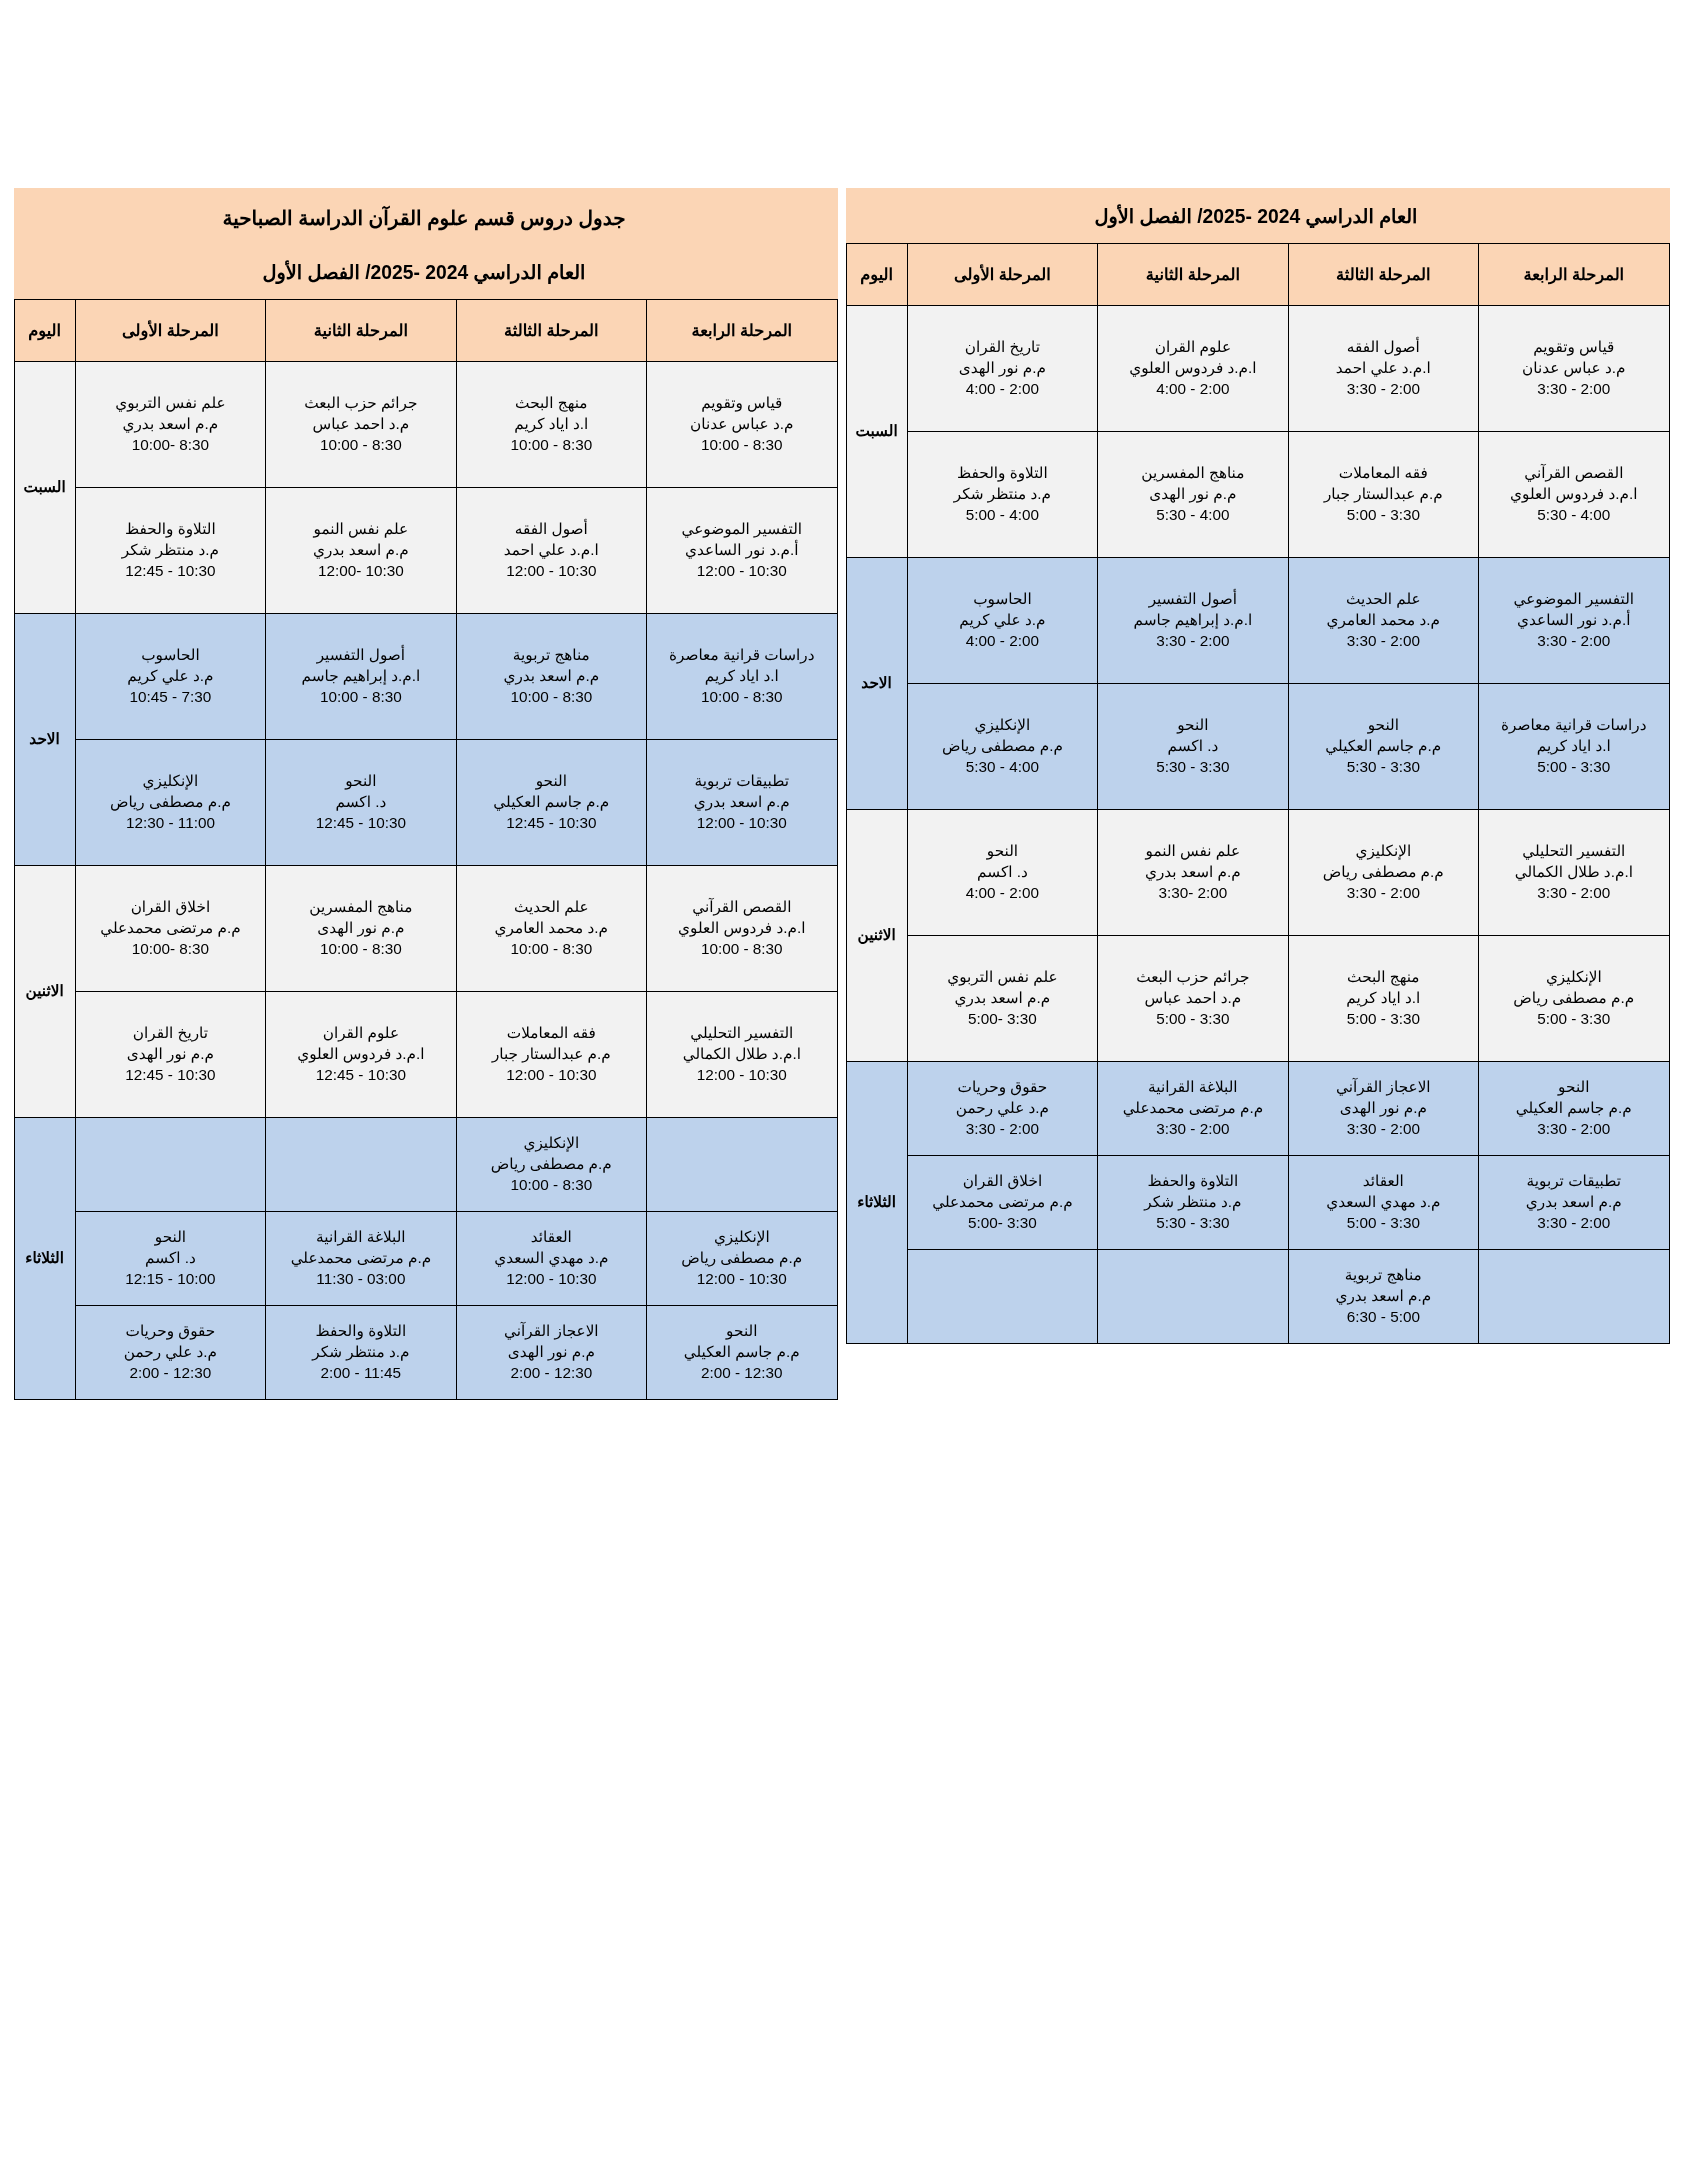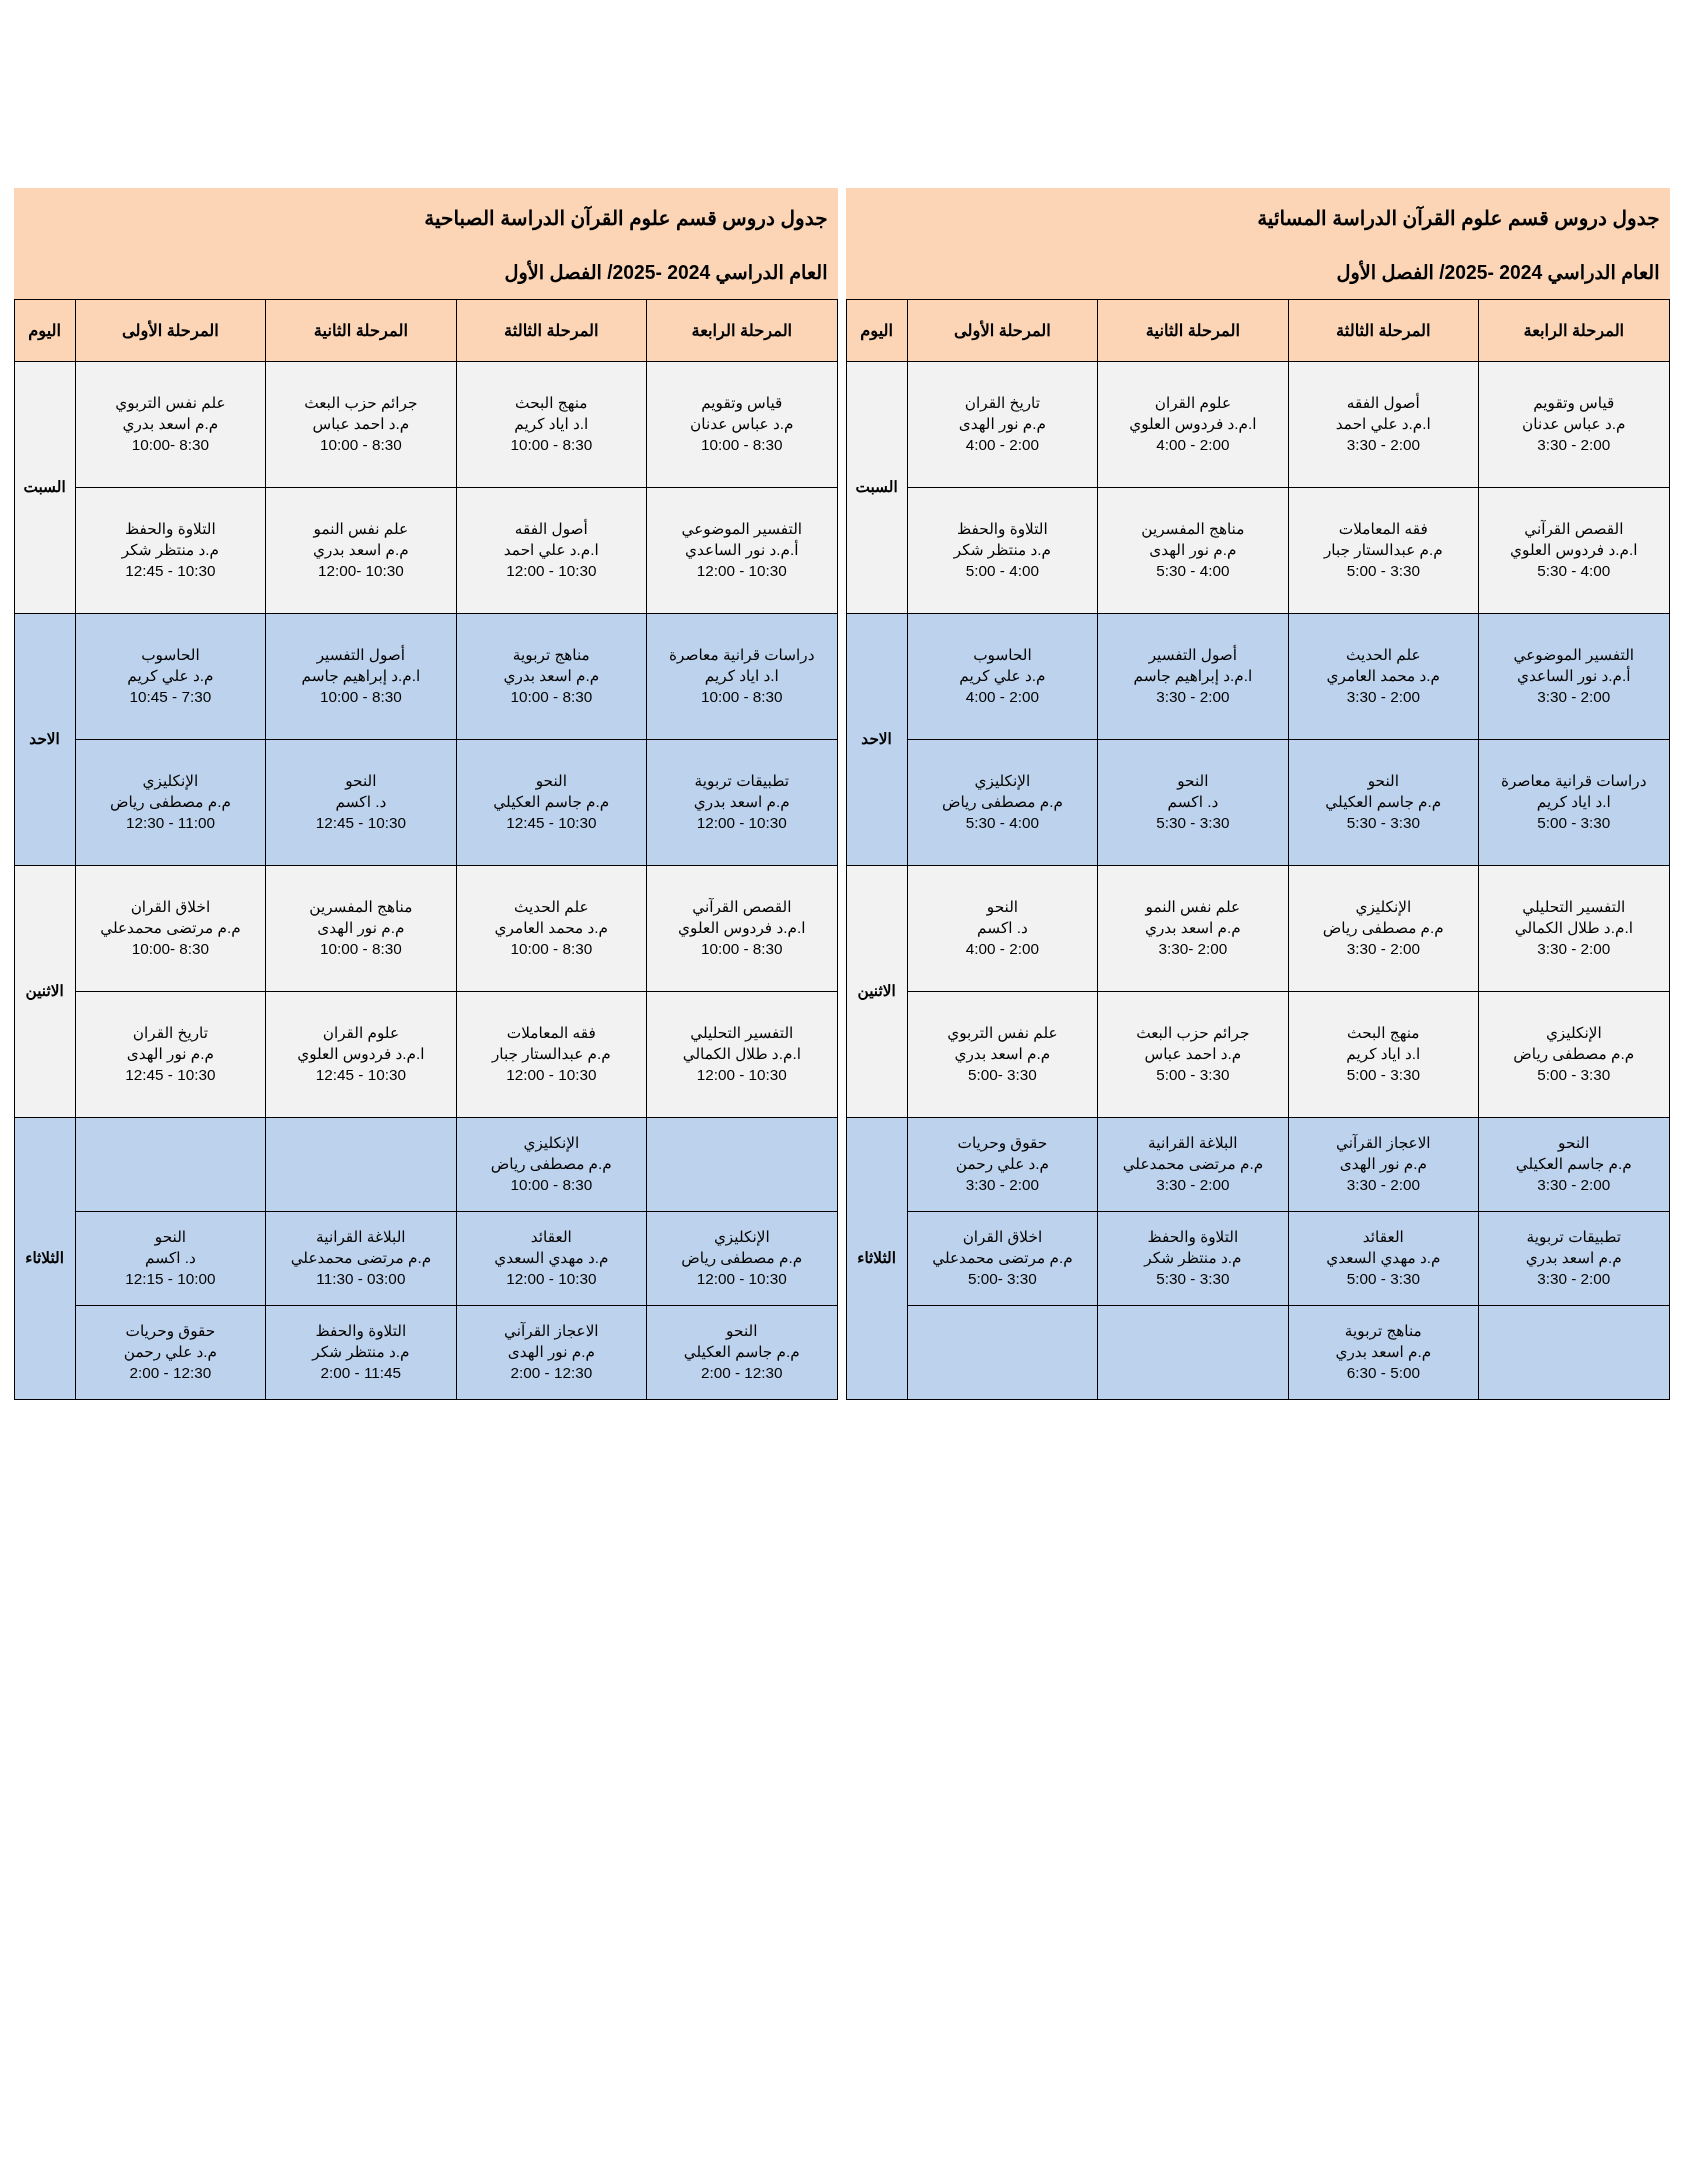--- a/index.html
+++ b/index.html
@@ -29,21 +29,21 @@
     justify-content: center;
     align-items: flex-start;
   }
   .half {
     width: 824px;
   }
   
   .title-block {
     background: #fbd5b5;
     padding: 14px 10px 10px 7px;
-    text-align: right;
+    text-align: center;
   }
   .title-line1 {
     font-size: 20px;
     font-weight: bold;
     line-height: 1.6;
     margin-bottom: 24px;
   }
   .title-line2 {
     font-size: 19.3px;
     font-weight: bold;
@@ -92,21 +92,20 @@
   td.empty { }
 </style>
 </head>
 <body>
 
 <div class="page">
   <div class="sheet">
 
     <div class="half">
       <div class="title-block">
-        <div class="title-line1">جدول دروس قسم علوم القرآن الدراسة المسائية</div>
         <div class="title-line2">العام الدراسي 2024 -2025/ الفصل الأول</div>
       </div>
       <table class="sched">
         <colgroup>
           <col class="stage">
             <col class="stage">
             <col class="stage">
             <col class="stage">
             <col class="day">
         </colgroup>

